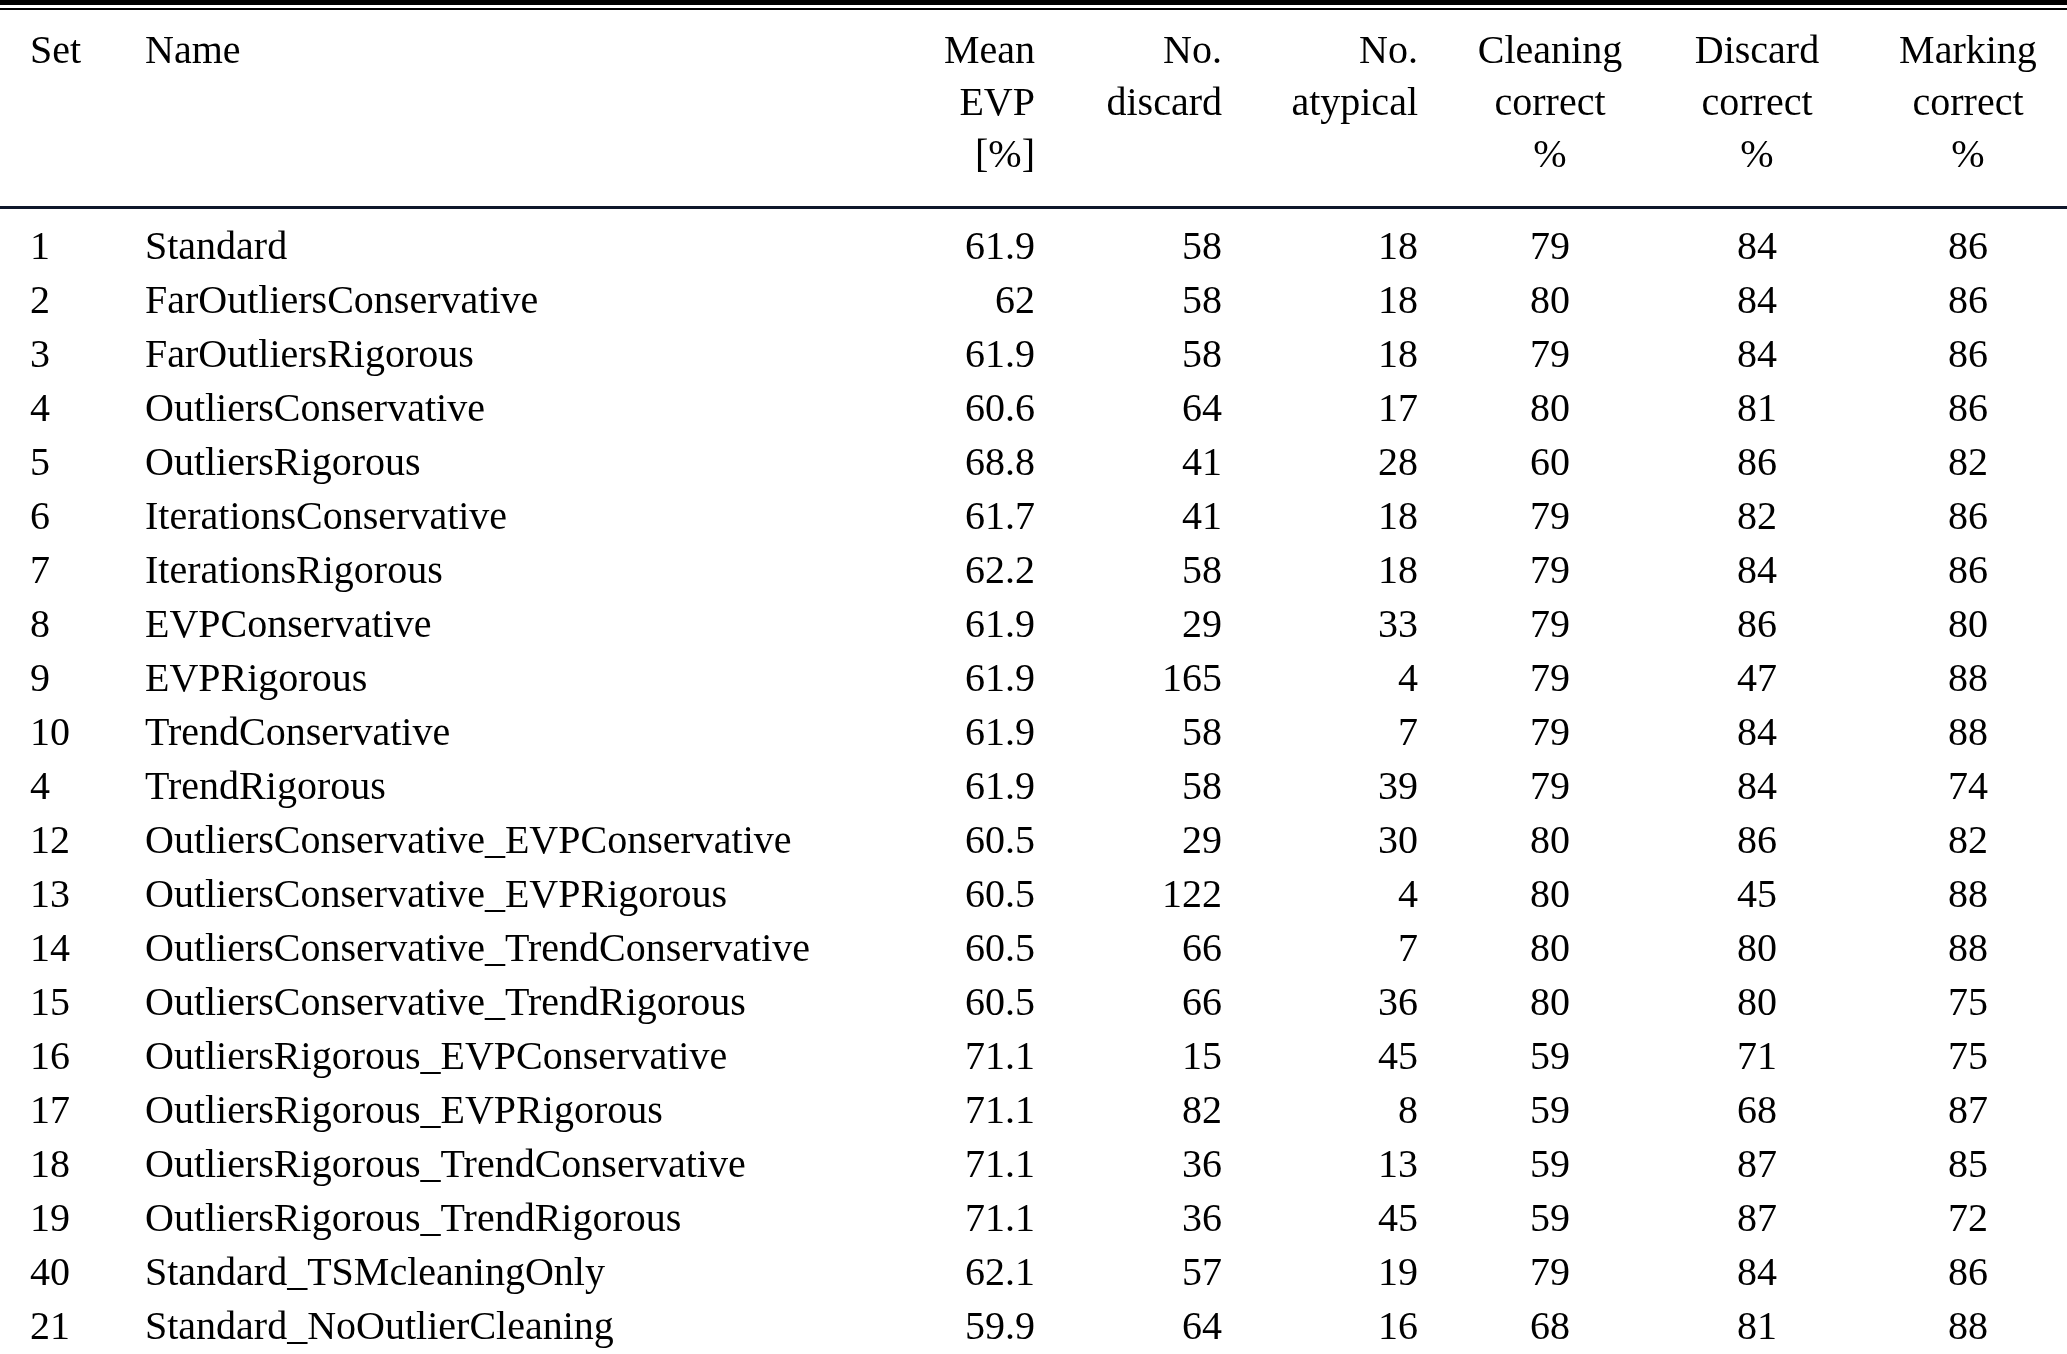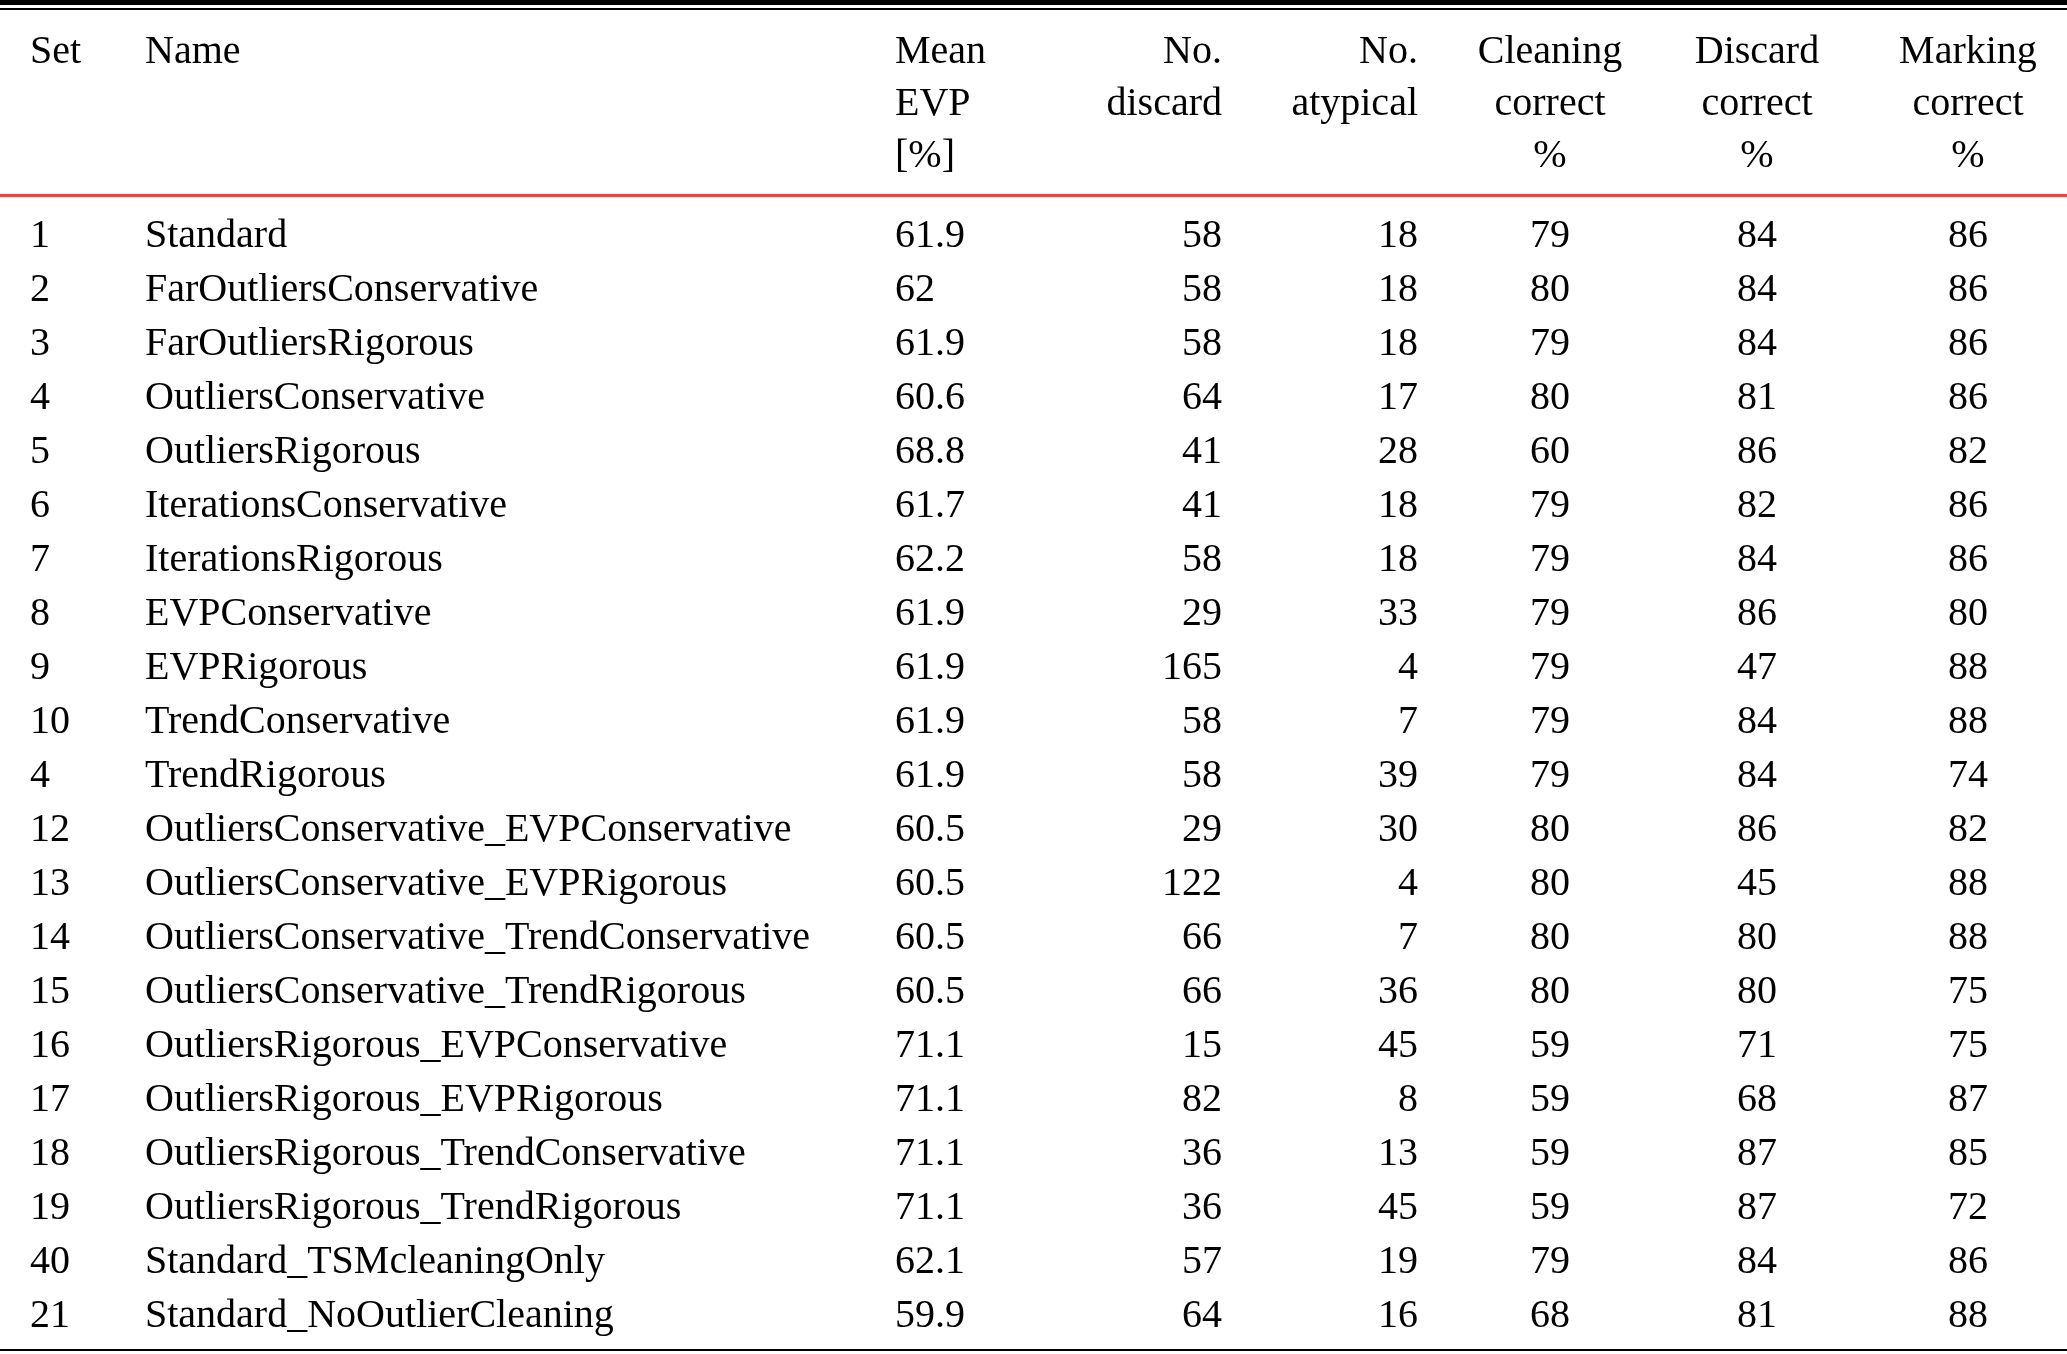--- a/index.html
+++ b/index.html
@@ -30,31 +30,31 @@
   th, td {
     font-weight: normal;
     font-size: 40px;
     padding: 0;
     white-space: nowrap;
     overflow: hidden;
   }
   thead th {
     vertical-align: top;
     padding-top: 14px;
-    padding-bottom: 14px;
-    border-bottom: 3px solid #ef4444;
+    padding-bottom: 26px;
+    border-bottom: 3px solid #0f172a;
   }
   .hline { display: block; height: 52px; line-height: 52px; }
 
   tbody td { height: 54px; line-height: 54px; }
   tbody tr:first-child td { padding-top: 10px; }
 
   .c-set   { text-align: left;  padding-left: 30px; }
   .c-name  { text-align: left;  padding-left: 30px; }
-  .c-mean  { text-align: left; padding-right: 5px; margin-top: 16px; }
+  .c-mean  { text-align: right; padding-right: 5px; margin-top: 16px; }
   .c-disc  { text-align: right; padding-right: 3px; }
   .c-atyp  { text-align: right; padding-right: 2px; }
   .c-clean { text-align: center; }
   .c-dcor  { text-align: center; padding-right: 16px; }
   .c-mark  { text-align: center; padding-left: 19px; }
 </style>
 </head>
 <body>
 
 <div class="page">

